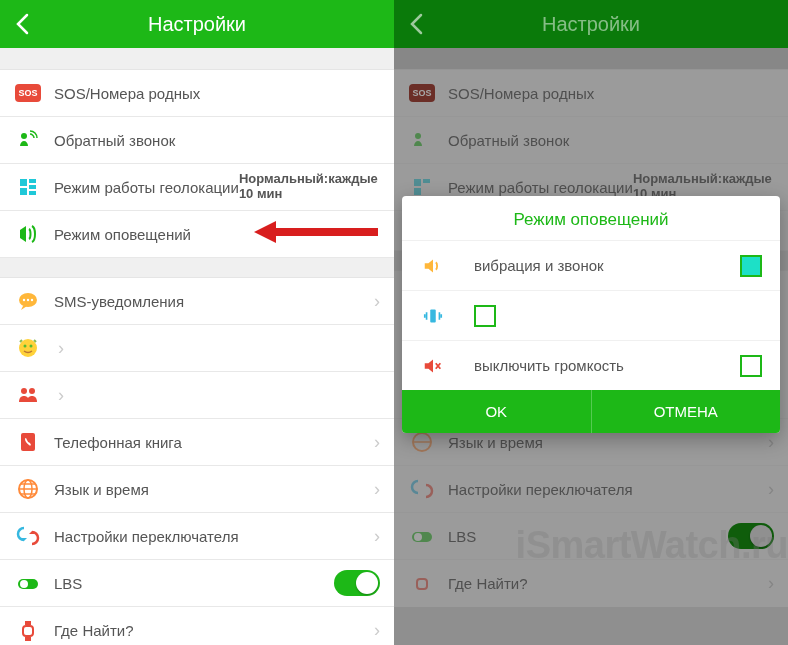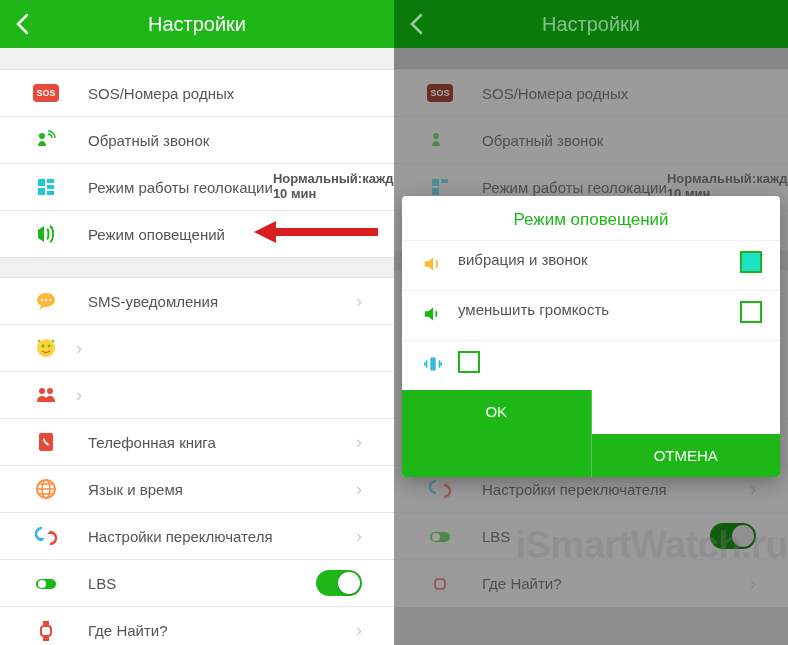--- a/index.html
+++ b/index.html
@@ -28,32 +28,32 @@
   }
   .header.dim .back { color: rgba(255,255,255,0.5); }
   .title {
     position: absolute; left: 0; right: 0; text-align: center;
     color: #fff; font-size: 20px; font-weight: 500;
   }
   .header.dim .title { color: rgba(255,255,255,0.5); }
   .list { background: #fff; }
   .phone.right .list { background: rgba(255,255,255,0.55); }
   .row {
-    height: 47px; display: flex; align-items: center; padding: 0 32px;
+    height: 47px; display: flex; align-items: center; padding: 0 14px;
     border-bottom: 1px solid #e8e8e8; background: #fff; position: relative;
   }
   .phone.right .row { background: rgba(255,255,255,0); color: #666; }
   .gap { height: 20px; background: #f0f0f0; border-bottom: 1px solid #e5e5e5; }
   .phone.right .gap { background: rgba(0,0,0,0.06); }
   .gap.top { height: 22px; }
   .row .ico {
     width: 28px; height: 28px; display: flex; align-items: center; justify-content: center;
     margin-right: 12px; flex-shrink: 0;
   }
-  .row .label { color: #555; font-size: 15px; flex: 1; white-space: nowrap; margin-left: 16px; }
+  .row .label { color: #555; font-size: 15px; flex: 1; white-space: nowrap; }
   .phone.right .row .label { color: #7a7a7a; }
   .row .val {
     color: #555; font-size: 13px; font-weight: 700; text-align: left; line-height: 1.15;
     margin-right: 6px;
   }
   .phone.right .row .val { color: #7a7a7a; }
   .row .chev {
     color: #ccc; font-size: 18px; margin-left: 4px;
   }
   .toggle {
@@ -77,30 +77,30 @@
   .modal {
     position: absolute; left: 8px; right: 8px; top: 196px;
     background: #fff; border-radius: 4px; overflow: hidden;
     box-shadow: 0 6px 20px rgba(0,0,0,0.3);
   }
   .modal-title {
     text-align: center; color: #1db817; font-size: 17px; font-weight: 500;
     padding: 14px 0 10px;
   }
   .opt {
-    display: flex; padding: 10px 18px;
-    border-top: 1px solid #f0f0f0; height: 50px;
+    display: flex; align-items: center; padding: 10px 18px;
+    border-top: 1px solid #f0f0f0; height: 50px; gap: 16px;
   }
   .opt .oico { width:26px; height:26px; display:flex; align-items:center; justify-content:center; margin-right:12px; }
   .opt .olabel { flex:1; color:#555; font-size:15px; }
   .check { width:22px; height:22px; border:2px solid #1db817; }
   .check.on { background:#1de0c7; }
   .mbtns { display:flex; }
   .mbtn { flex:1; background:#1db817; color:#fff; text-align:center; padding:13px 0; font-size:15px; font-weight:500; border-right:1px solid rgba(255,255,255,0.25); }
-  .mbtn:last-child { border-right:none;margin-top:44px; }
+  .mbtn:last-child { border-right:none; }
   
   .watermark {
     position: absolute; left: 1px; right: 0; bottom: 78px;
     text-align: right; font-size: 38px; font-weight: 700;
     color: rgba(120,120,120,0.32); pointer-events: none;
     letter-spacing: -0.5px;
   }
 </style>
 </head>
 <body>
@@ -352,34 +352,34 @@
               <path d="M3 9v6h4l5 4V5L7 9z" fill="#ffb73a"></path>
               <path d="M15 8c2 1 2 7 0 8" stroke="#ffb73a" stroke-width="2" fill="none"></path>
             </svg>
         </div>
         <div class="olabel">вибрация и звонок</div>
         <div class="check on"></div>
       </div>
       <div class="opt">
         <div class="oico">
           <svg width="22" height="22" viewBox="0 0 24 24">
-              <path d="M3 9v6h4l5 4V5L7 9z" fill="#1db817"></path>
-              <path d="M15 9c1 1 1 5 0 6" stroke="#1db817" stroke-width="2" fill="none"></path>
-            </svg>
-        </div>
-        <div class="olabel">уменьшить громкость</div>
+              <rect x="9" y="5" width="6" height="14" rx="1" fill="#36b8e0"></rect>
+              <path d="M5 8v8 M3 10v4 M19 8v8 M21 10v4" stroke="#36b8e0" stroke-width="1.8"></path>
+            </svg>
+        </div>
         <div class="check"></div>
       </div>
       <div class="opt">
         <div class="oico">
           <svg width="22" height="22" viewBox="0 0 24 24">
-              <rect x="9" y="5" width="6" height="14" rx="1" fill="#36b8e0"></rect>
-              <path d="M5 8v8 M3 10v4 M19 8v8 M21 10v4" stroke="#36b8e0" stroke-width="1.8"></path>
-            </svg>
-        </div>
+              <path d="M3 9v6h4l5 4V5L7 9z" fill="#e84a3a"></path>
+              <path d="M15 9l5 6 M20 9l-5 6" stroke="#e84a3a" stroke-width="2"></path>
+            </svg>
+        </div>
+        <div class="olabel">выключить громкость</div>
         <div class="check"></div>
       </div>
       <div class="mbtns">
         <div class="mbtn">OK</div>
         <div class="mbtn">ОТМЕНА</div>
       </div>
     </div>
   </div>
 </div>
 

